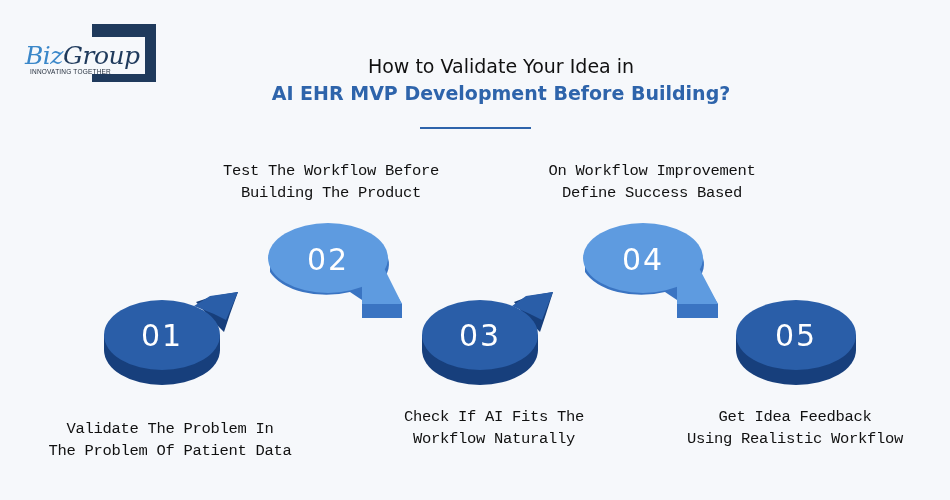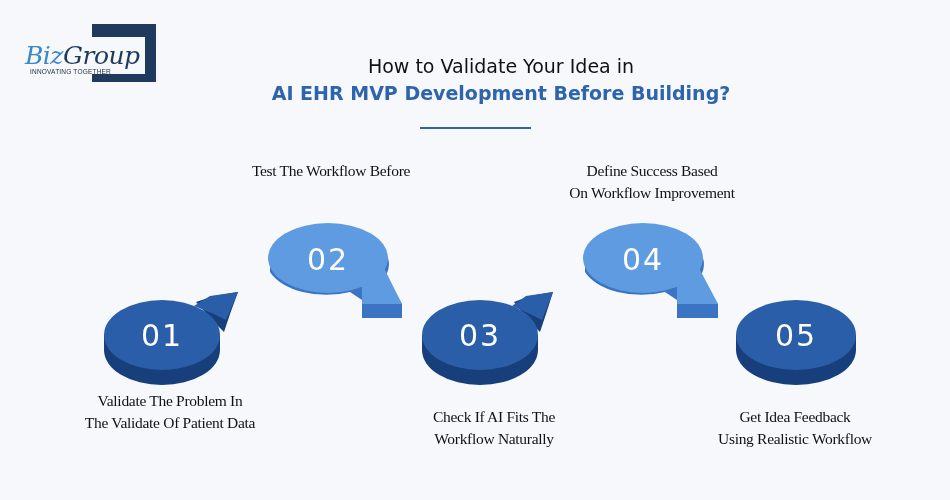--- a/index.html
+++ b/index.html
@@ -34,21 +34,21 @@
       font-family: "DejaVu Sans", sans-serif; font-size: 19px; margin-left: 26px;
     }
     .title.l1 { top: 55px; color: #111; font-weight: normal; }
     .title.l2 { top: 82px; color: #2e64ab; font-weight: bold; }
     .title-rule {
       position: absolute; left: 420px; top: 127px; width: 111px; height: 2px;
       background: #2e64ab;
     }
     .label {
       position: absolute; text-align: center; color: #111;
-      font-family: Liberation Serif, serif; font-size: 15.5px;
+      font-family: Liberation Mono, monospace; font-size: 15.5px;
       line-height: 22px; width: 300px; letter-spacing: -0.3px;
     }
     .label div { white-space: nowrap; }
     svg.steps { position: absolute; left: 0; top: 0; }
     .num {
       font-family: "DejaVu Sans", sans-serif; font-size: 30px;
       fill: #ffffff; letter-spacing: 2px;
     }
   </style>
 </head>
@@ -99,31 +99,32 @@
     <text class="num" x="643" y="270" text-anchor="middle">04</text>
   </g>
 
   <g>
     <path d="M736 335 L736 350 A60 35 0 0 0 856 350 L856 335 Z" fill="#173f7c"></path>
     <ellipse cx="796" cy="335" rx="60" ry="35" fill="#2a5ea8"></ellipse>
     <text class="num" x="796" y="346" text-anchor="middle">05</text>
   </g>
 </svg>
 
-<div class="label" style="left:20px; top:390px;">
+<div class="label" style="left:20px; top:418px;">
   <div>Validate The Problem In</div>
-  <div>The Validate Of Patient Data</div>
+  <div>The Problem Of Patient Data</div>
 </div>
 <div class="label" style="left:181px; top:160px;">
   <div>Test The Workflow Before</div>
+  <div>Building The Product</div>
 </div>
 <div class="label" style="left:344px; top:406px;">
   <div>Check If AI Fits The</div>
   <div>Workflow Naturally</div>
 </div>
 <div class="label" style="left:502px; top:160px;">
+  <div>On Workflow Improvement</div>
   <div>Define Success Based</div>
-  <div>On Workflow Improvement</div>
 </div>
 <div class="label" style="left:645px; top:406px;">
   <div>Get Idea Feedback</div>
   <div>Using Realistic Workflow</div>
 </div>
 
 </body></html>

